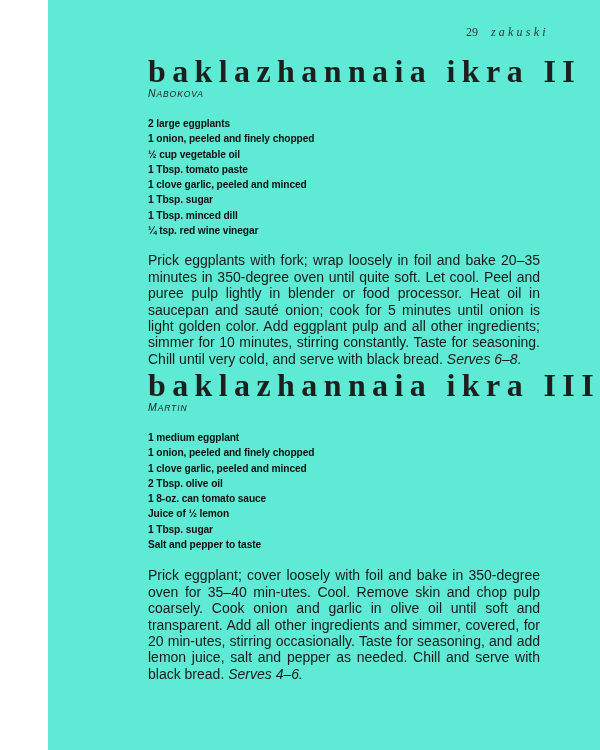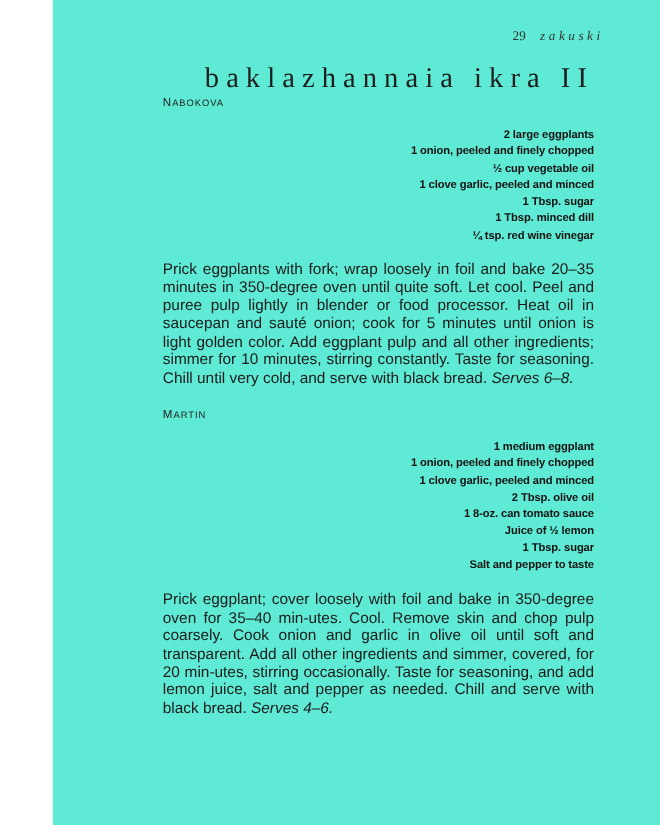--- a/index.html
+++ b/index.html
@@ -40,57 +40,57 @@
     }
     .recipe {
       position: absolute;
       left: 100px;
       width: 392px;
     }
     .recipe-1 { top: 56px; }
     .recipe-2 { top: 370px; }
     .recipe-title {
       font-family: "Liberation Serif", "DejaVu Serif", serif;
-      font-size: 26px;
-      font-weight: normal;
+      font-size: 32px;
+      font-weight: bold;
       letter-spacing: 6.4px;
       margin: 0;
       line-height: 30px;
       color: #1e1e1e;
       white-space: nowrap;
       text-align: right;
     }
     .recipe-author {
       font-family: "Liberation Sans", "DejaVu Sans", sans-serif;
       font-size: 8.5px;
       letter-spacing: 0.9px;
       text-transform: uppercase;
       margin-top: 1px;
       line-height: 12px;
       color: #222;
+      font-style: italic;
     }
     .recipe-author .cap {
       font-size: 10.5px;
     }
     .ingredients {
       list-style: none;
       margin: 16px 0 0 0;
       padding: 0;
       font-family: "Liberation Sans", "DejaVu Sans", sans-serif;
       font-size: 10.2px;
       font-weight: bold;
       line-height: 15.3px;
       color: #111;
     }
     .ingredients li {
       margin: 0;
       padding: 0;
       white-space: nowrap;
       letter-spacing: -0.1px;
-      text-align: right;
     }
     .instructions {
       font-family: "Liberation Sans", "DejaVu Sans", sans-serif;
       font-size: 14px;
       line-height: 16.4px;
       text-align: justify;
       margin: 0;
       color: #1a1a1a;
       text-align-last: left;
     }
@@ -110,29 +110,31 @@
     <span class="section">zakuski</span>
   </div>
 
   <section class="recipe recipe-1">
     <h2 class="recipe-title">baklazhannaia ikra II</h2>
     <div class="recipe-author"><span class="cap">N</span><span>abokova</span></div>
     <ul class="ingredients">
       <li>2 large eggplants</li>
       <li>1 onion, peeled and finely chopped</li>
       <li>½ cup vegetable oil</li>
+      <li>1 Tbsp. tomato paste</li>
       <li>1 clove garlic, peeled and minced</li>
       <li>1 Tbsp. sugar</li>
       <li>1 Tbsp. minced dill</li>
       <li>¼ tsp. red wine vinegar</li>
     </ul>
     <p class="instructions"><span>Prick eggplants with fork; wrap loosely in foil and bake 20–35 minutes in 350-degree oven until quite soft. Let cool. Peel and puree pulp lightly in blender or food processor. Heat oil in saucepan and sauté onion; cook for 5 minutes until onion is light golden color. Add eggplant pulp and all other ingredients; simmer for 10 minutes, stirring constantly. Taste for seasoning. Chill until very cold, and serve with black bread.</span> <span class="serves">Serves 6–8.</span></p>
   </section>
 
   <section class="recipe recipe-2">
+    <h2 class="recipe-title">baklazhannaia ikra III</h2>
     <div class="recipe-author"><span class="cap">M</span><span>artin</span></div>
     <ul class="ingredients">
       <li>1 medium eggplant</li>
       <li>1 onion, peeled and finely chopped</li>
       <li>1 clove garlic, peeled and minced</li>
       <li>2 Tbsp. olive oil</li>
       <li>1 8-oz. can tomato sauce</li>
       <li>Juice of ½ lemon</li>
       <li>1 Tbsp. sugar</li>
       <li>Salt and pepper to taste</li>

